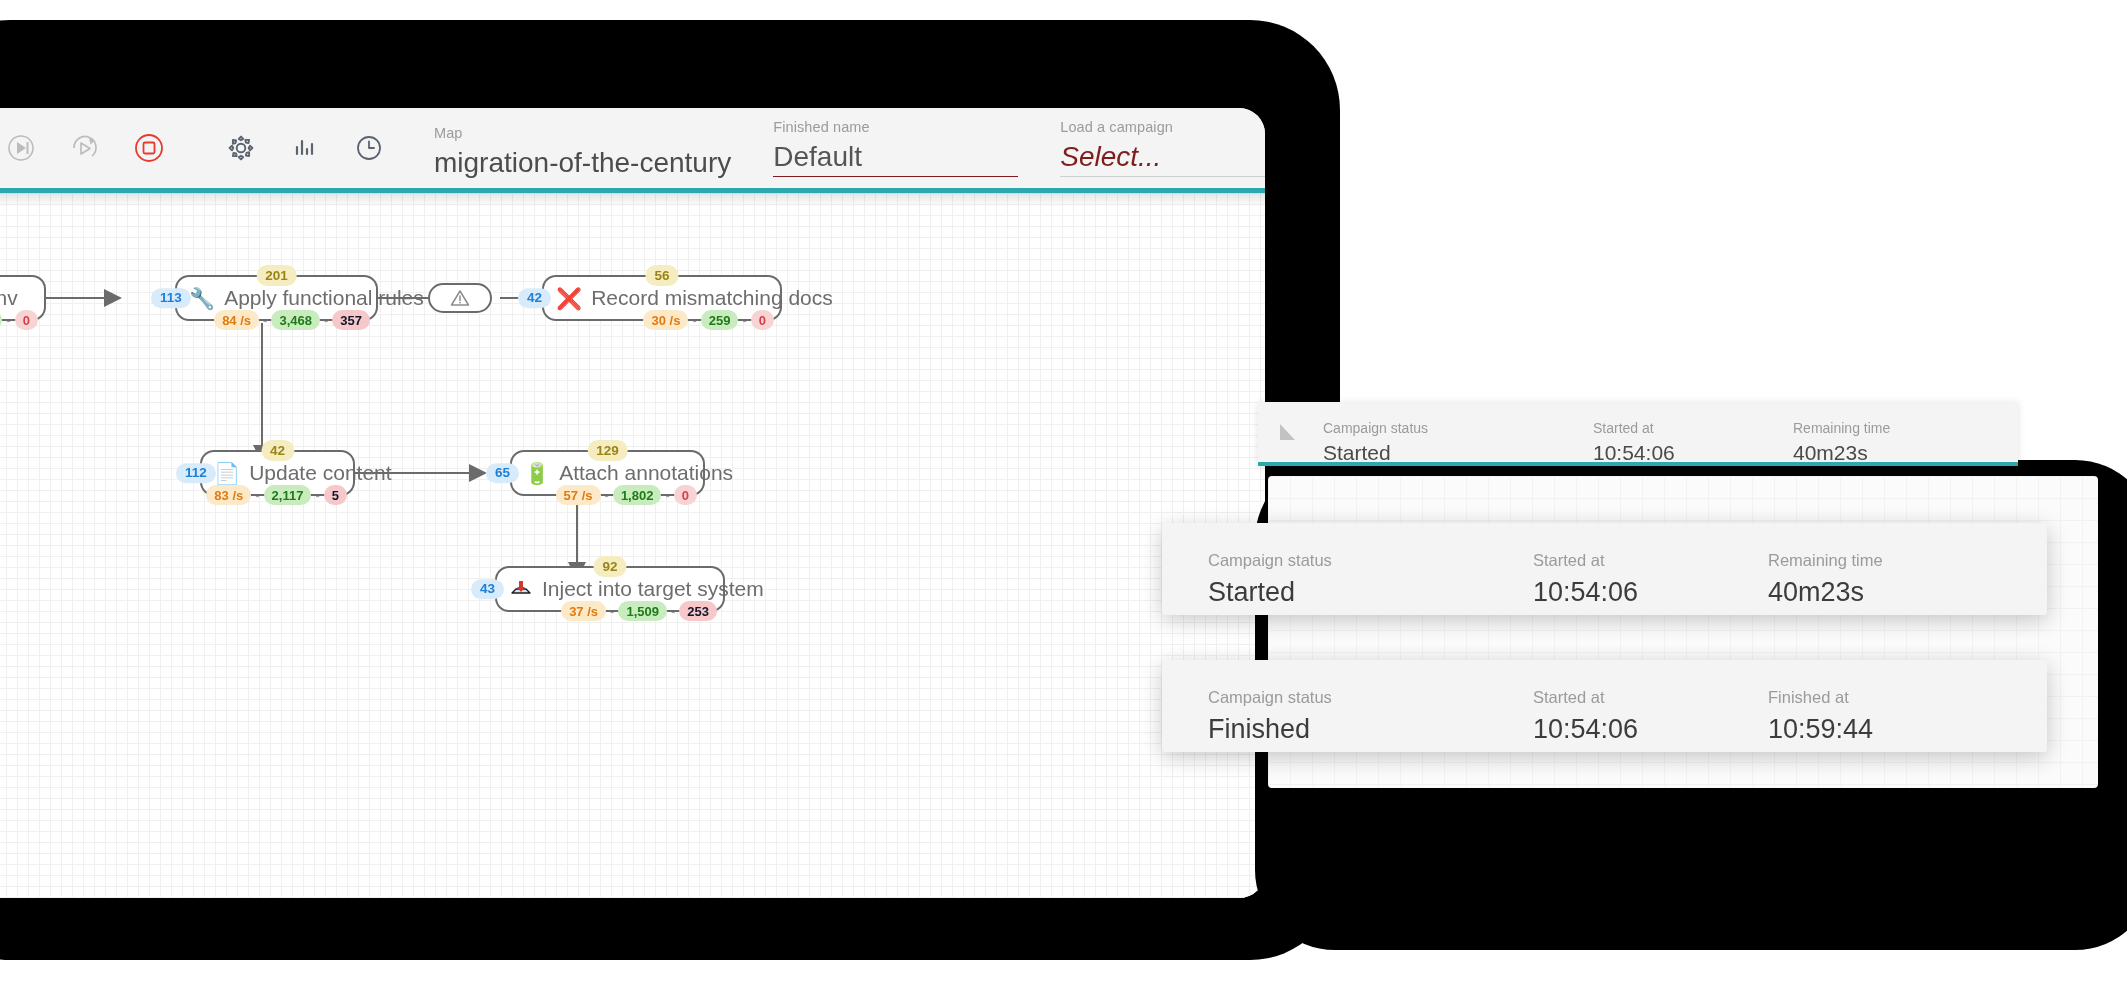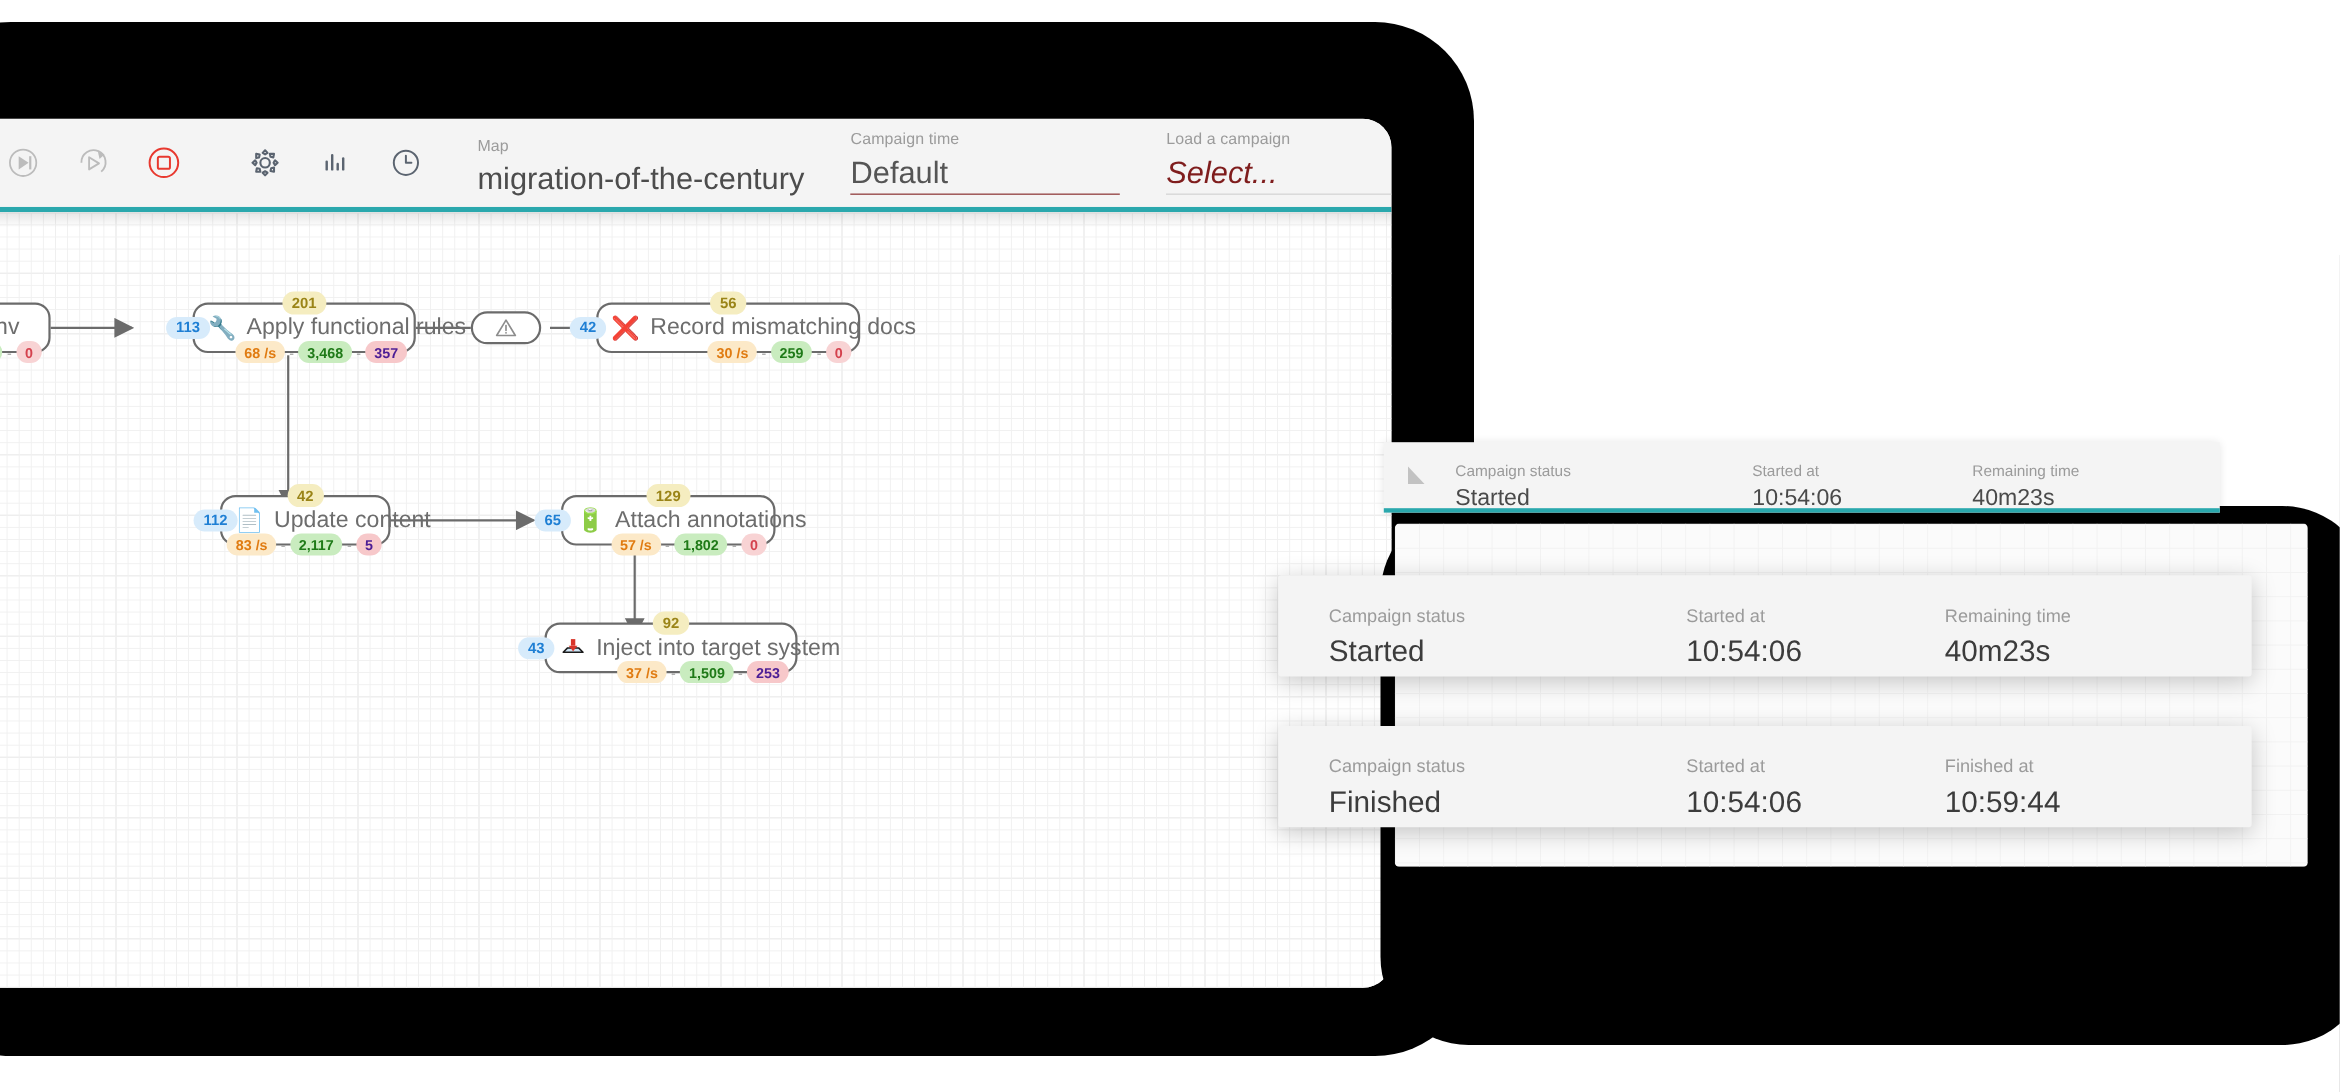--- a/index.html
+++ b/index.html
@@ -156,21 +156,21 @@
     display: flex; align-items: center; gap: 4px;
     z-index: 3;
   }
   .stat {
     font-size: 13px; font-weight: bold;
     border-radius: 11px; padding: 3.5px 8px;
     line-height: 1;
   }
   .stat-rate { background: #fce9c8; color: #e07b11; }
   .stat-ok   { background: #c9ecbf; color: #1f7a18; }
-  .stat-err  { background: #f7c8ca; color: #4c1d95; }
+  .stat-err  { background: #f7c8ca; color: #0f172a; }
   .stat-err.zero { background: #f8d3d4; color: #d4414d; }
   .stat-sep { color: #9a9a9a; font-size: 13px; }
 
   
   .pill-connector {
     position: absolute;
     background: #ffffff;
     border: 2.5px solid #6b6b6b;
     border-radius: 16px;
     width: 64px; height: 30px;
@@ -303,21 +303,21 @@
           </svg>
         </div>
       </div>
 
       <div class="field-group">
         <div class="field field-map">
           <span class="field-label">Map</span>
           <span class="field-value">migration-of-the-century</span>
         </div>
         <div class="field field-underlined">
-          <span class="field-label">Campaign time</span>
+          <span class="field-label">Finished name</span>
           <span class="field-value">Default</span>
         </div>
         <div class="field field-select">
           <span class="field-label">Load a campaign</span>
           <span class="field-value">Select...</span>
           <span class="select-caret"></span>
         </div>
       </div>
     </div>
 
@@ -351,21 +351,21 @@
           <span class="stat stat-err zero">0</span>
         </span>
       </div>
 
       <div class="node" style="left:235px; top:82px; width:203px;">
         <span class="badge-in">113</span>
         <span class="node-icon">🔧</span>
         <span class="node-label">Apply functional rules</span>
         <span class="badge-top">201</span>
         <span class="stats">
-          <span class="stat stat-rate">68 /s</span>
+          <span class="stat stat-rate">84 /s</span>
           <span class="stat-sep">-</span>
           <span class="stat stat-ok">3,468</span>
           <span class="stat-sep">-</span>
           <span class="stat stat-err">357</span>
         </span>
       </div>
 
       <div class="pill-connector" style="left:488px; top:90px;">
         <svg width="20" height="18" viewBox="0 0 20 18">
           <path d="M10 2 L18.5 16 L1.5 16 Z" fill="none" stroke="#8d8d8d" stroke-width="1.5" stroke-linejoin="round"></path>

